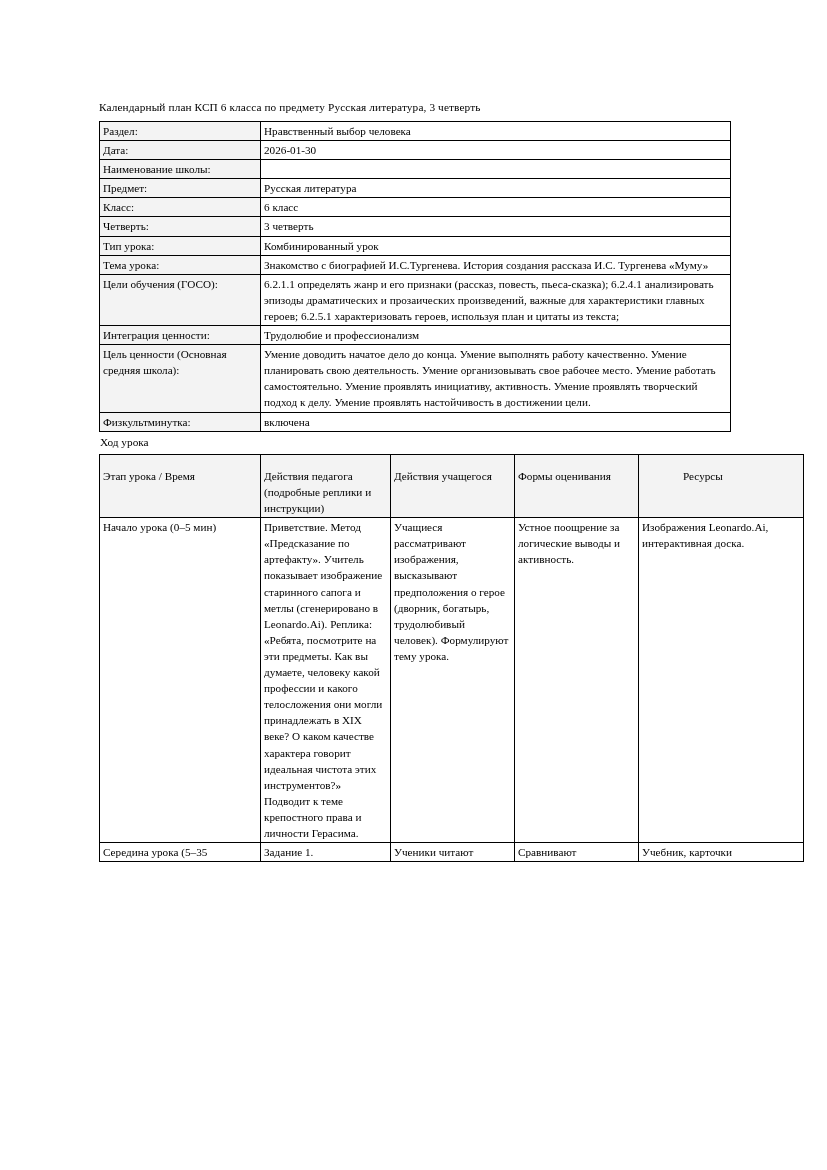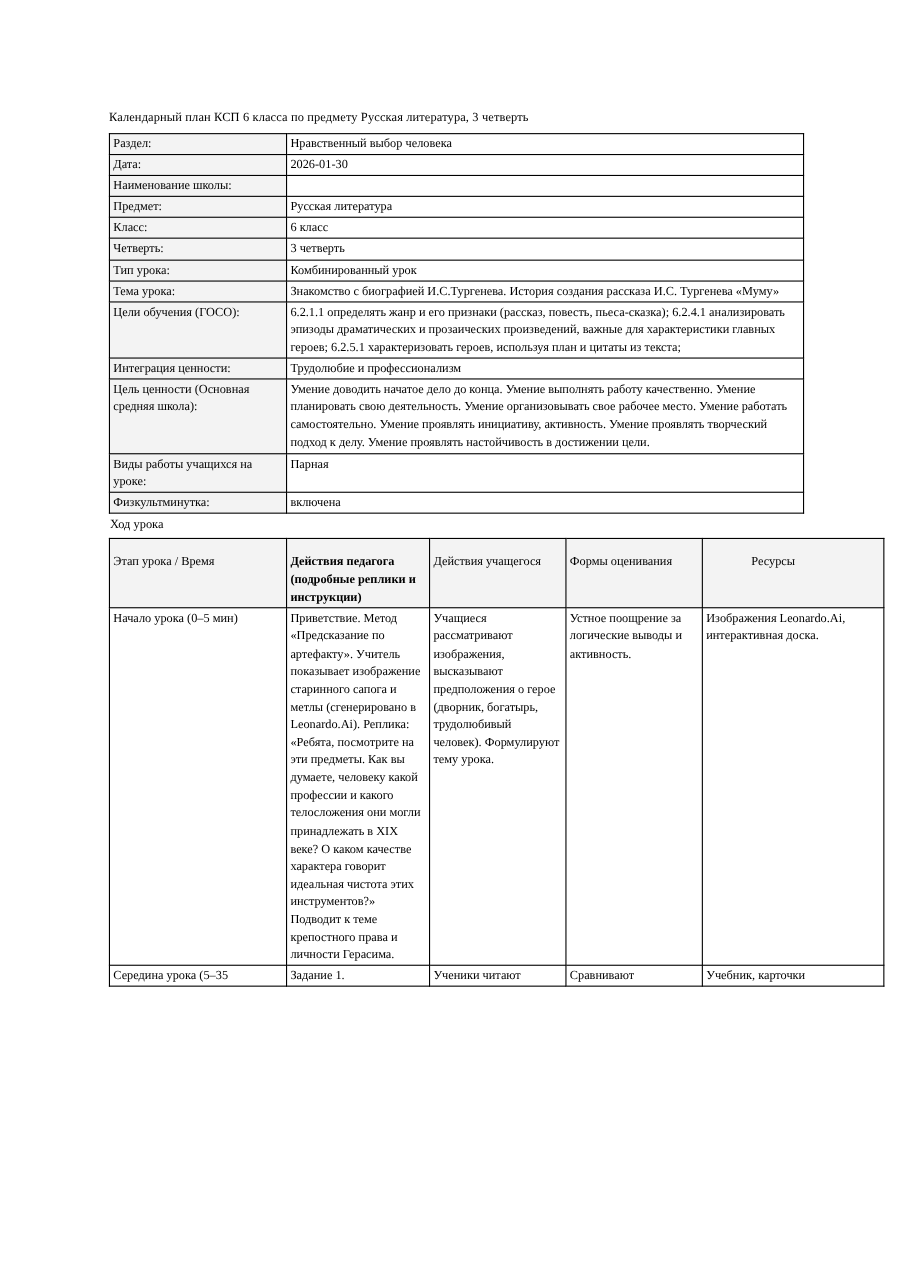--- a/index.html
+++ b/index.html
@@ -63,21 +63,21 @@
     background: #ffffff;
   }
   
   .flow-table td {
     background: #ffffff;
   }
   .flow-table tr.head td {
     background: #f3f3f3;
   }
   .col-a { width: 154px; }
-  .col-b { width: 123px; font-weight: bold; }
+  .col-b { width: 123px; }
   .col-c { width: 117px; }
   .col-d { width: 117px; }
   .col-e { width: 117px; padding-left: 44px; }
 
   .cell-text { display: block; margin-top: 12px; }
   .flow-table tr.head td .cell-text { line-height: 16.2px; }
 </style>
 </head>
 <body>
 
@@ -125,24 +125,20 @@
       </tr>
       <tr>
         <td class="label">Интеграция ценности:</td>
         <td class="value">Трудолюбие и профессионализм</td>
       </tr>
       <tr>
         <td class="label">Цель ценности (Основная средняя школа):</td>
         <td class="value">Умение доводить начатое дело до конца. Умение выполнять работу качественно. Умение планировать свою деятельность. Умение организовывать свое рабочее место. Умение работать самостоятельно. Умение проявлять инициативу, активность. Умение проявлять творческий подход к делу. Умение проявлять настойчивость в достижении цели.</td>
       </tr>
       <tr>
-        <td class="label">Виды работы учащихся на уроке:</td>
-        <td class="value">Парная</td>
-      </tr>
-      <tr>
         <td class="label">Физкультминутка:</td>
         <td class="value">включена</td>
       </tr>
     </tbody>
   </table>
 
   <p class="section-label">Ход урока</p>
 
   <table class="flow-table">
     <tbody>

